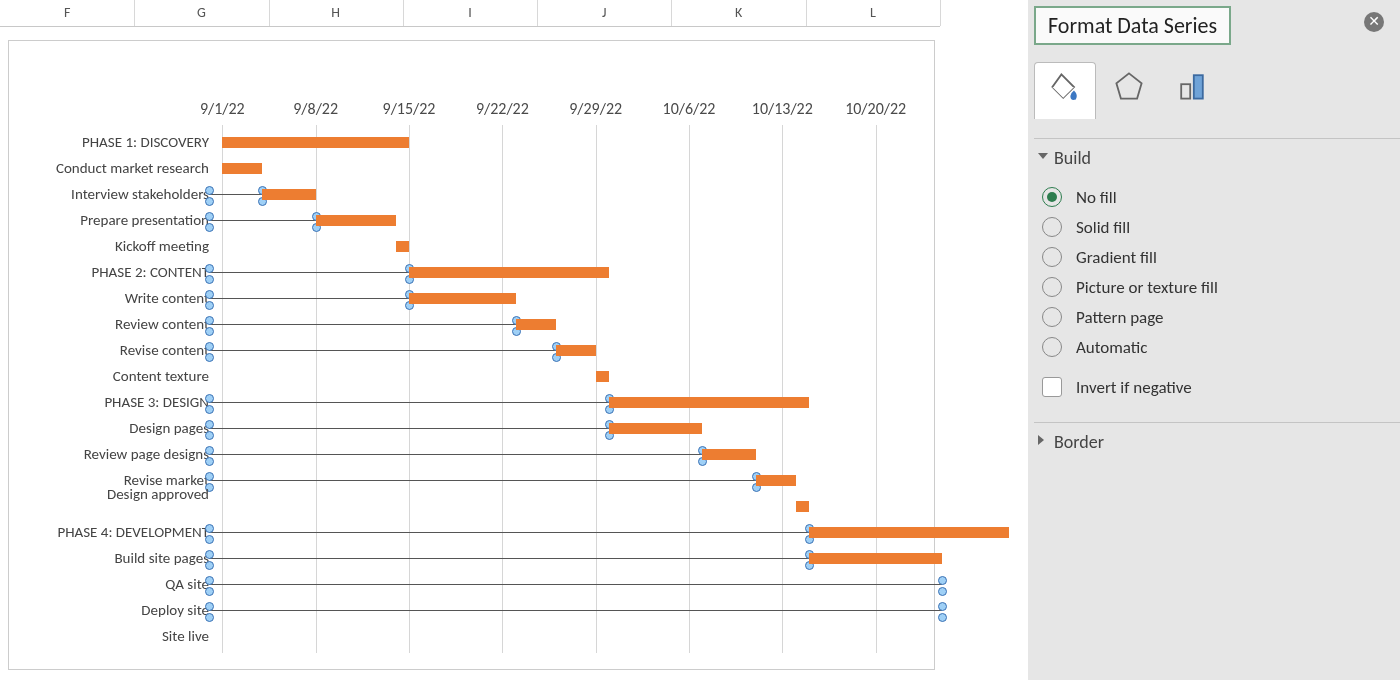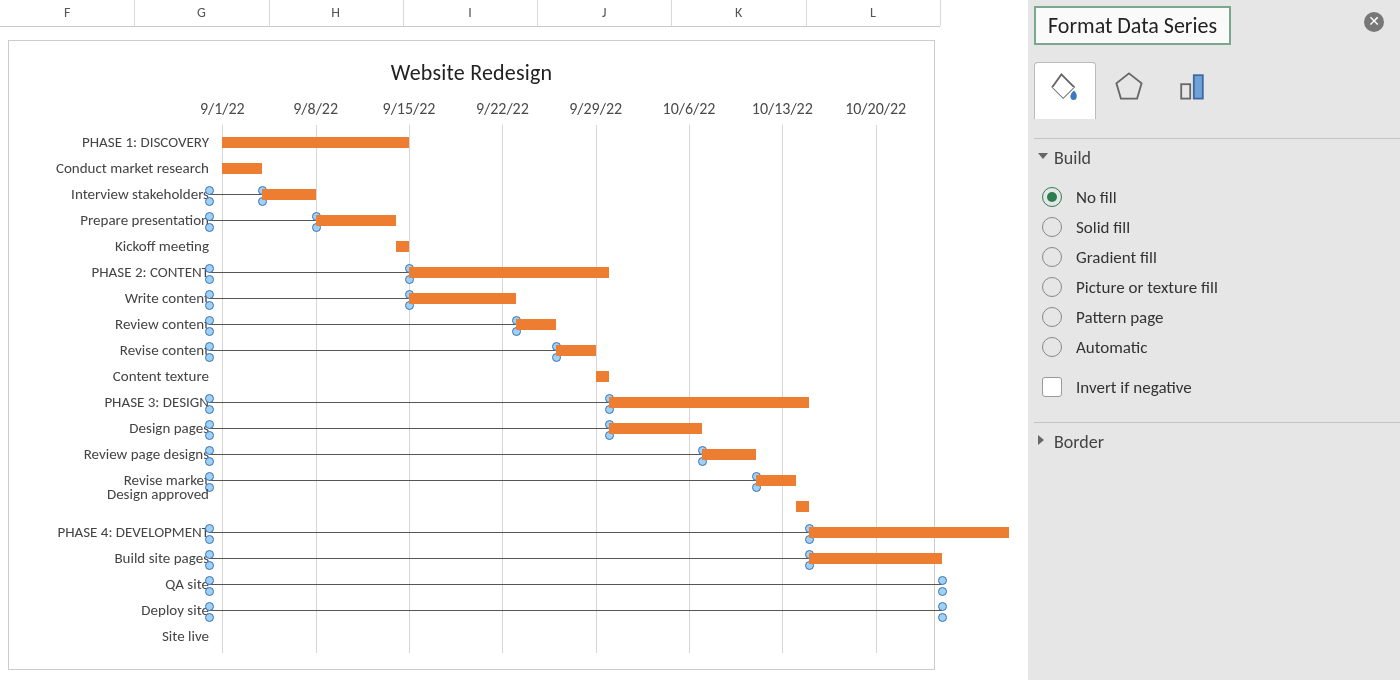--- a/index.html
+++ b/index.html
@@ -65,21 +65,20 @@
     <div class="colcell" style="left: 0px; width: 134.286px;">F</div>
     <div class="colcell" style="left: 134.286px; width: 134.286px;">G</div>
     <div class="colcell" style="left: 268.571px; width: 134.286px;">H</div>
     <div class="colcell" style="left: 402.857px; width: 134.286px;">I</div>
     <div class="colcell" style="left: 537.143px; width: 134.286px;">J</div>
     <div class="colcell" style="left: 671.429px; width: 134.286px;">K</div>
     <div class="colcell" style="left: 805.714px; width: 134.286px;">L</div>
   </div>
 
 <div id="chartbox">
-  <div id="charttitle">Website Redesign</div>
   <div id="plot">
       <div class="vgrid" style="left: 13.3333px;"></div>
       <div class="datelbl" style="left: 13.3333px;">9/1/22</div>
       <div class="vgrid" style="left: 106.667px;"></div>
       <div class="datelbl" style="left: 106.667px;">9/8/22</div>
       <div class="vgrid" style="left: 200px;"></div>
       <div class="datelbl" style="left: 200px;">9/15/22</div>
       <div class="vgrid" style="left: 293.333px;"></div>
       <div class="datelbl" style="left: 293.333px;">9/22/22</div>
       <div class="vgrid" style="left: 386.667px;"></div>

